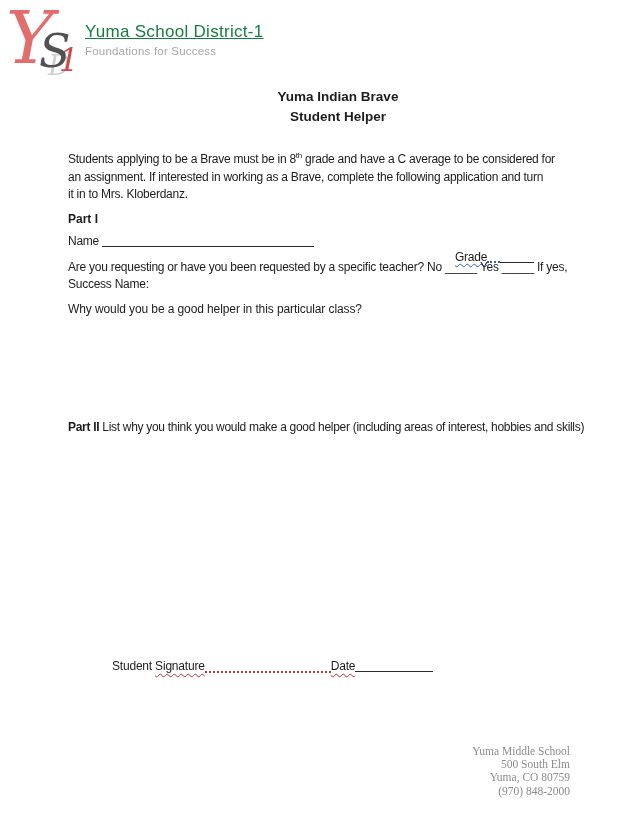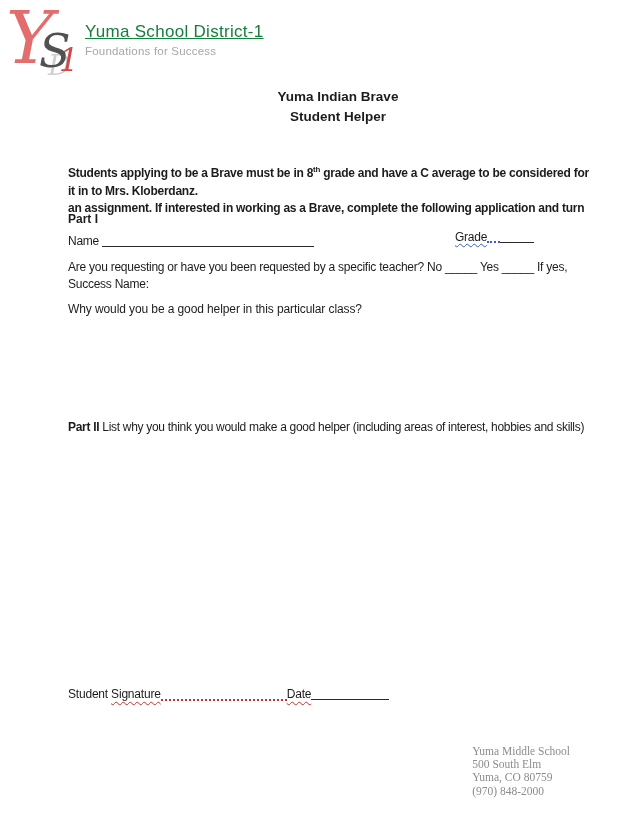--- a/index.html
+++ b/index.html
@@ -15,46 +15,46 @@
   .logo-d{left:42px;top:52px;font-size:28px;color:#cfcfcf;}
   .logo-1{left:53px;top:45px;font-size:31px;color:#ce4a4a;}
   .header-text{position:absolute;left:85px;top:22px;}
   .district{font-size:17px;color:#15803d;text-decoration:underline;letter-spacing:.3px;}
   .tagline{font-size:11.5px;color:#a7a7a7;margin-top:3px;letter-spacing:.2px;}
   
   .doc-title{position:absolute;left:16px;top:87px;width:100%;text-align:center;
     font-weight:bold;font-size:13.5px;line-height:20px;}
   
   .bodytxt{font-size:12px;letter-spacing:-.25px;}
-  .para{position:absolute;left:68px;top:165px;line-height:17.5px;white-space:nowrap;font-weight:bold;}
+  .para{position:absolute;left:68px;top:151px;line-height:17.5px;white-space:nowrap;}
   sup{font-size:8px;line-height:0;}
   .part1-heading{position:absolute;left:68px;top:212px;font-weight:bold;font-size:12px;}
   .name-line{position:absolute;left:68px;top:233px;}
-  .grade-group{position:absolute;left:455px;top:229px;}
+  .grade-group{position:absolute;left:455px;top:249px;}
   .blank{display:inline-block;border-bottom:1px solid #2a2a2a;height:13px;vertical-align:-2px;}
   .name-blank{width:212px;margin-left:3px;}
   .grade-blank-black{width:34px;}
   .blue-squiggle{text-decoration-line:underline;text-decoration-style:wavy;
     text-decoration-color:#3a5bc7;text-decoration-thickness:1px;text-underline-offset:2px;}
   .blue-dots{display:inline-block;width:13px;height:12px;border-bottom:2px dotted #3a5bc7;vertical-align:-2px;}
   .question-line{position:absolute;left:68px;top:260px;white-space:nowrap;}
   .teacher-name-line{position:absolute;left:68px;top:277px;}
   .why-line{position:absolute;left:68px;top:302px;letter-spacing:-.1px;}
   .part2-line{position:absolute;left:68px;top:420px;white-space:nowrap;letter-spacing:-.3px;text-align:center;}
   .bold{font-weight:bold;}
   
   .sig-row{position:absolute;left:68px;white-space:nowrap;font-size:12px;letter-spacing:-.2px;}
-  .sig-student{top:686px;}
+  .sig-student{top:658px;margin-left:44px;}
   .sig-parent{top:734px;}
   .red-squiggle{text-decoration-line:underline;text-decoration-style:wavy;
     text-decoration-color:#c23030;text-decoration-thickness:1px;text-underline-offset:3px;}
   .red-blank{display:inline-block;width:126px;height:12px;border-bottom:2px dotted #c23030;vertical-align:-3px;}
   .date-blank{width:78px;}
   
-  .footer{position:absolute;right:74px;top:745px;
+  .footer{position:absolute;right:74px;top:745px;text-align:right;
     font-family:"Liberation Serif",serif;font-size:11.5px;line-height:13.2px;color:#8c8c8c;}
 </style>
 </head>
 <body>
 
 <div class="page">
 
   <div class="logo">
     <span class="logo-y">Y</span>
     <span class="logo-d">D</span>
@@ -66,22 +66,22 @@
     <div class="tagline">Foundations for Success</div>
   </div>
 
   <div class="doc-title">
     <div>Yuma Indian Brave</div>
     <div>Student Helper</div>
   </div>
 
   <div class="para bodytxt">
     <div><span>Students applying to be a Brave must be in 8</span><sup>th</sup><span> grade and have a C average to be considered for</span></div>
+    <div>an assignment. If interested in working as a Brave, complete the following application and turn</div>
     <div>it in to Mrs. Kloberdanz.</div>
-    <div>an assignment. If interested in working as a Brave, complete the following application and turn</div>
   </div>
 
   <div class="part1-heading">Part I</div>
 
   <div class="name-line bodytxt">
     <span>Name</span><span class="blank name-blank"></span>
   </div>
   <div class="grade-group bodytxt">
     <span class="blue-squiggle">Grade</span><span class="blue-dots"></span><span class="blank grade-blank-black"></span>
   </div>

